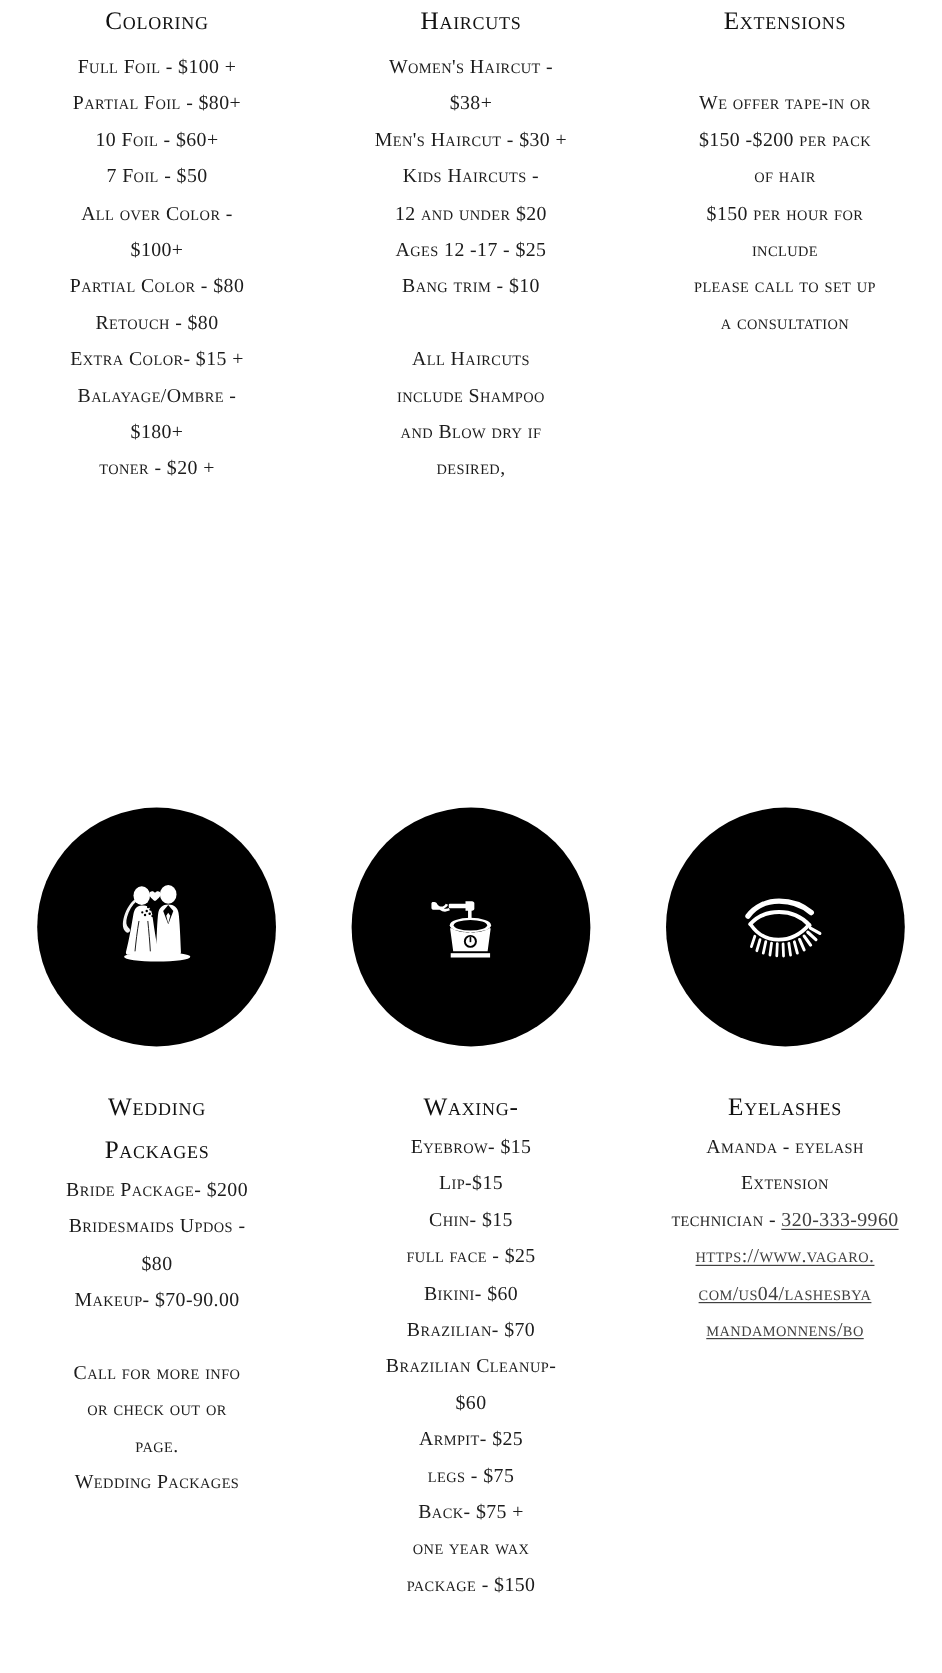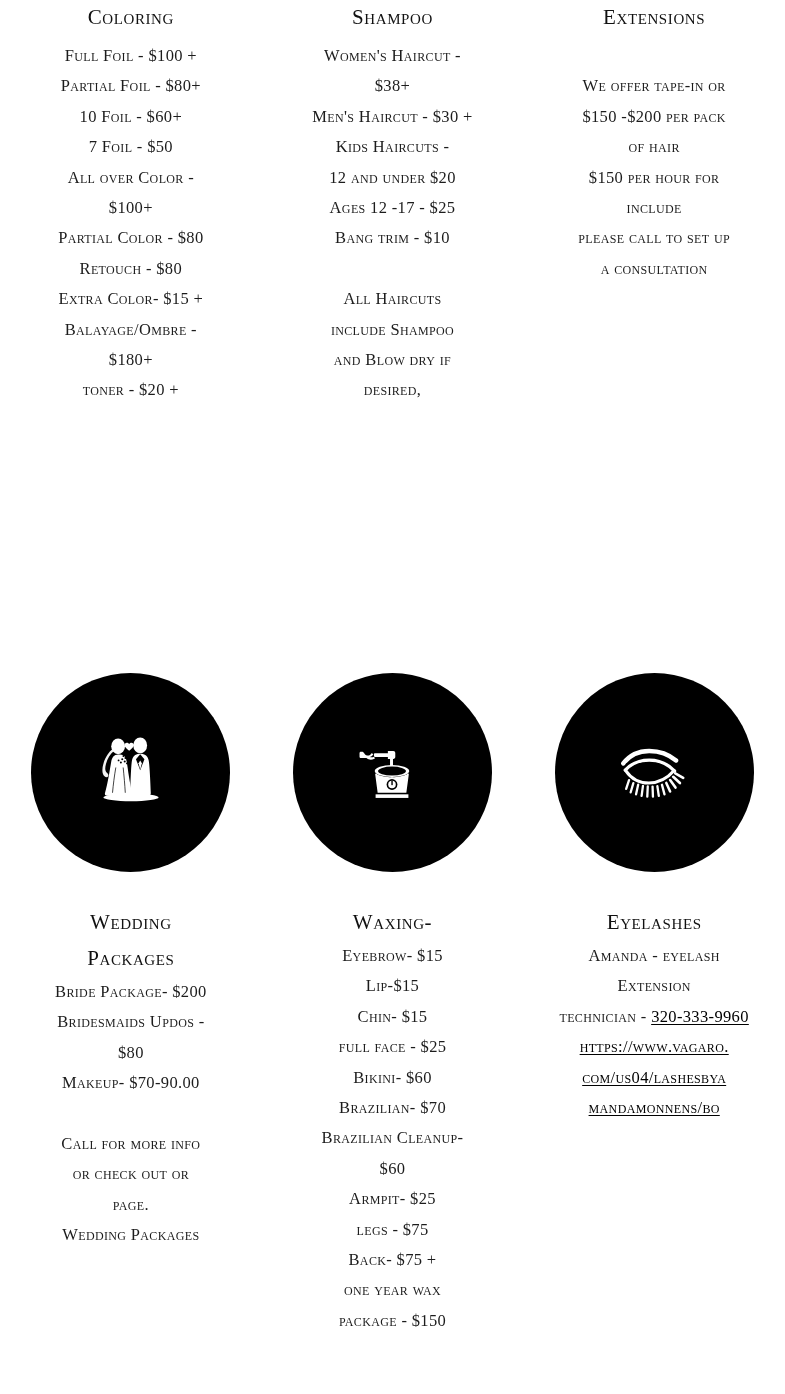--- a/index.html
+++ b/index.html
@@ -70,21 +70,21 @@
   .line {
     font-size: 16.5px;
     font-variant: small-caps;
     letter-spacing: 0.35px;
     line-height: 30.4px;
     margin: 0;
     color: #1c1c1c;
     white-space: pre-wrap;
   }
   .link {
-    color: #000000;
+    color: #404040;
     text-decoration: underline;
     text-underline-offset: 2px;
   }
   .url-block .line {
     word-break: break-all;
   }
 
   
   .icon-cell {
     width: 261.66px;
@@ -122,21 +122,21 @@
       <div class="line">$100+</div>
       <div class="line">Partial Color - $80</div>
       <div class="line">Retouch - $80</div>
       <div class="line">Extra Color- $15 +</div>
       <div class="line">Balayage/Ombre -</div>
       <div class="line">$180+</div>
       <div class="line">toner - $20 +</div>
     </div>
 
     <div class="col">
-      <div class="heading">Shampoo</div>
+      <div class="heading">Haircuts</div>
       <div class="line"></div>
       <div class="line">Women's Haircut -</div>
       <div class="line">$38+</div>
       <div class="line">Men's Haircut - $30 +</div>
       <div class="line">Kids Haircuts -</div>
       <div class="line">12 and under $20</div>
       <div class="line">Ages 12 -17 - $25</div>
       <div class="line">Bang trim - $10</div>
       <div class="line">&nbsp;</div>
       <div class="line">All Haircuts</div>

